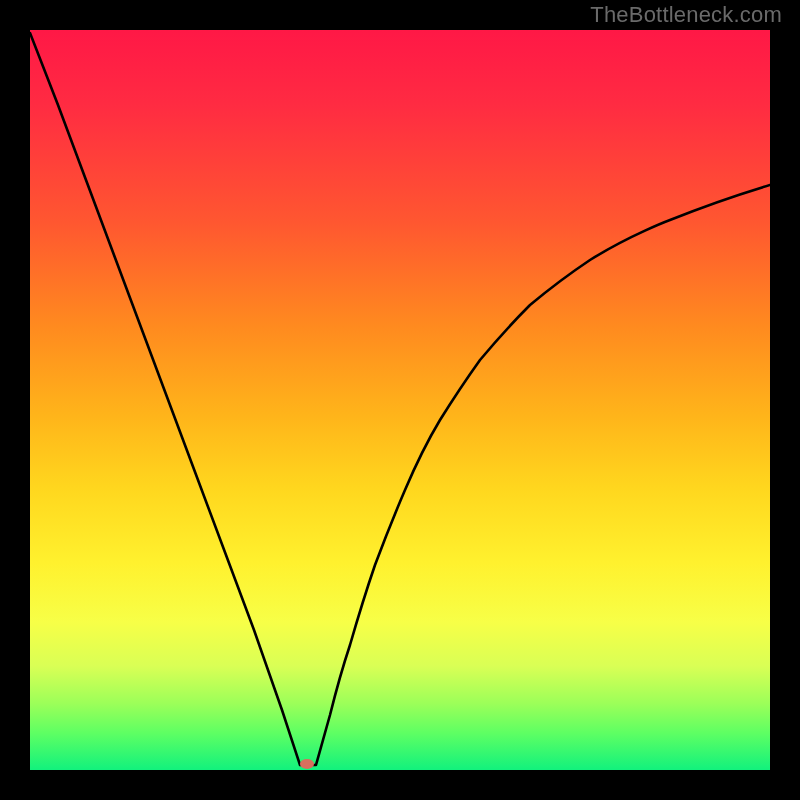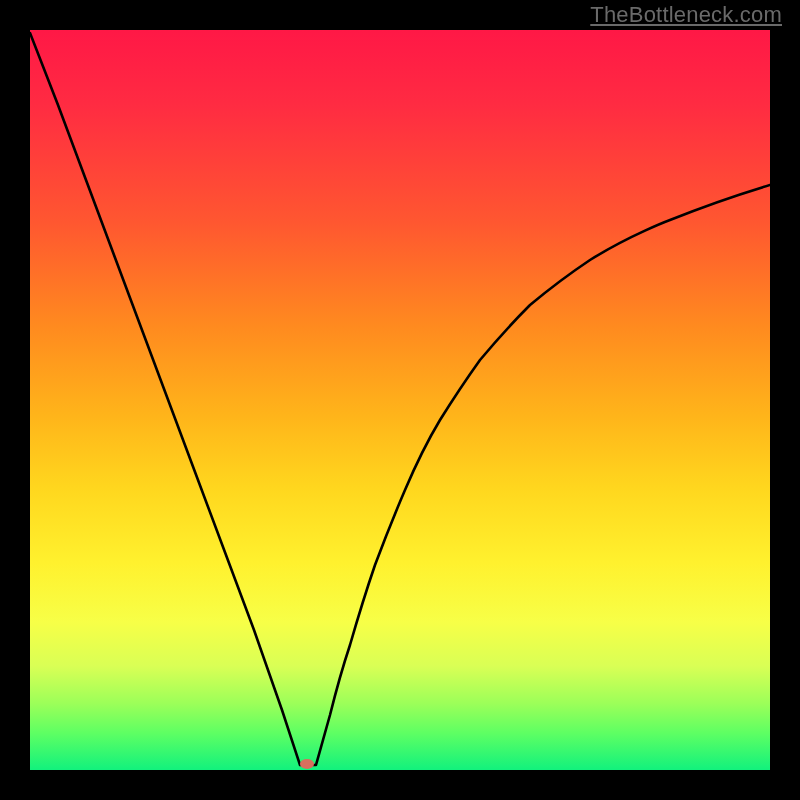--- a/index.html
+++ b/index.html
@@ -19,21 +19,20 @@
   }
   .watermark {
     position: absolute;
     top: 2px;
     right: 18px;
     color: #6a6a6a;
     font-size: 22px;
     font-weight: 500;
     letter-spacing: 0.2px;
     z-index: 10;
-    text-decoration: underline;
   }
   .plot-area {
     position: absolute;
     left: 30px;
     top: 30px;
     width: 740px;
     height: 740px;
     
     background: linear-gradient(
       to bottom,

